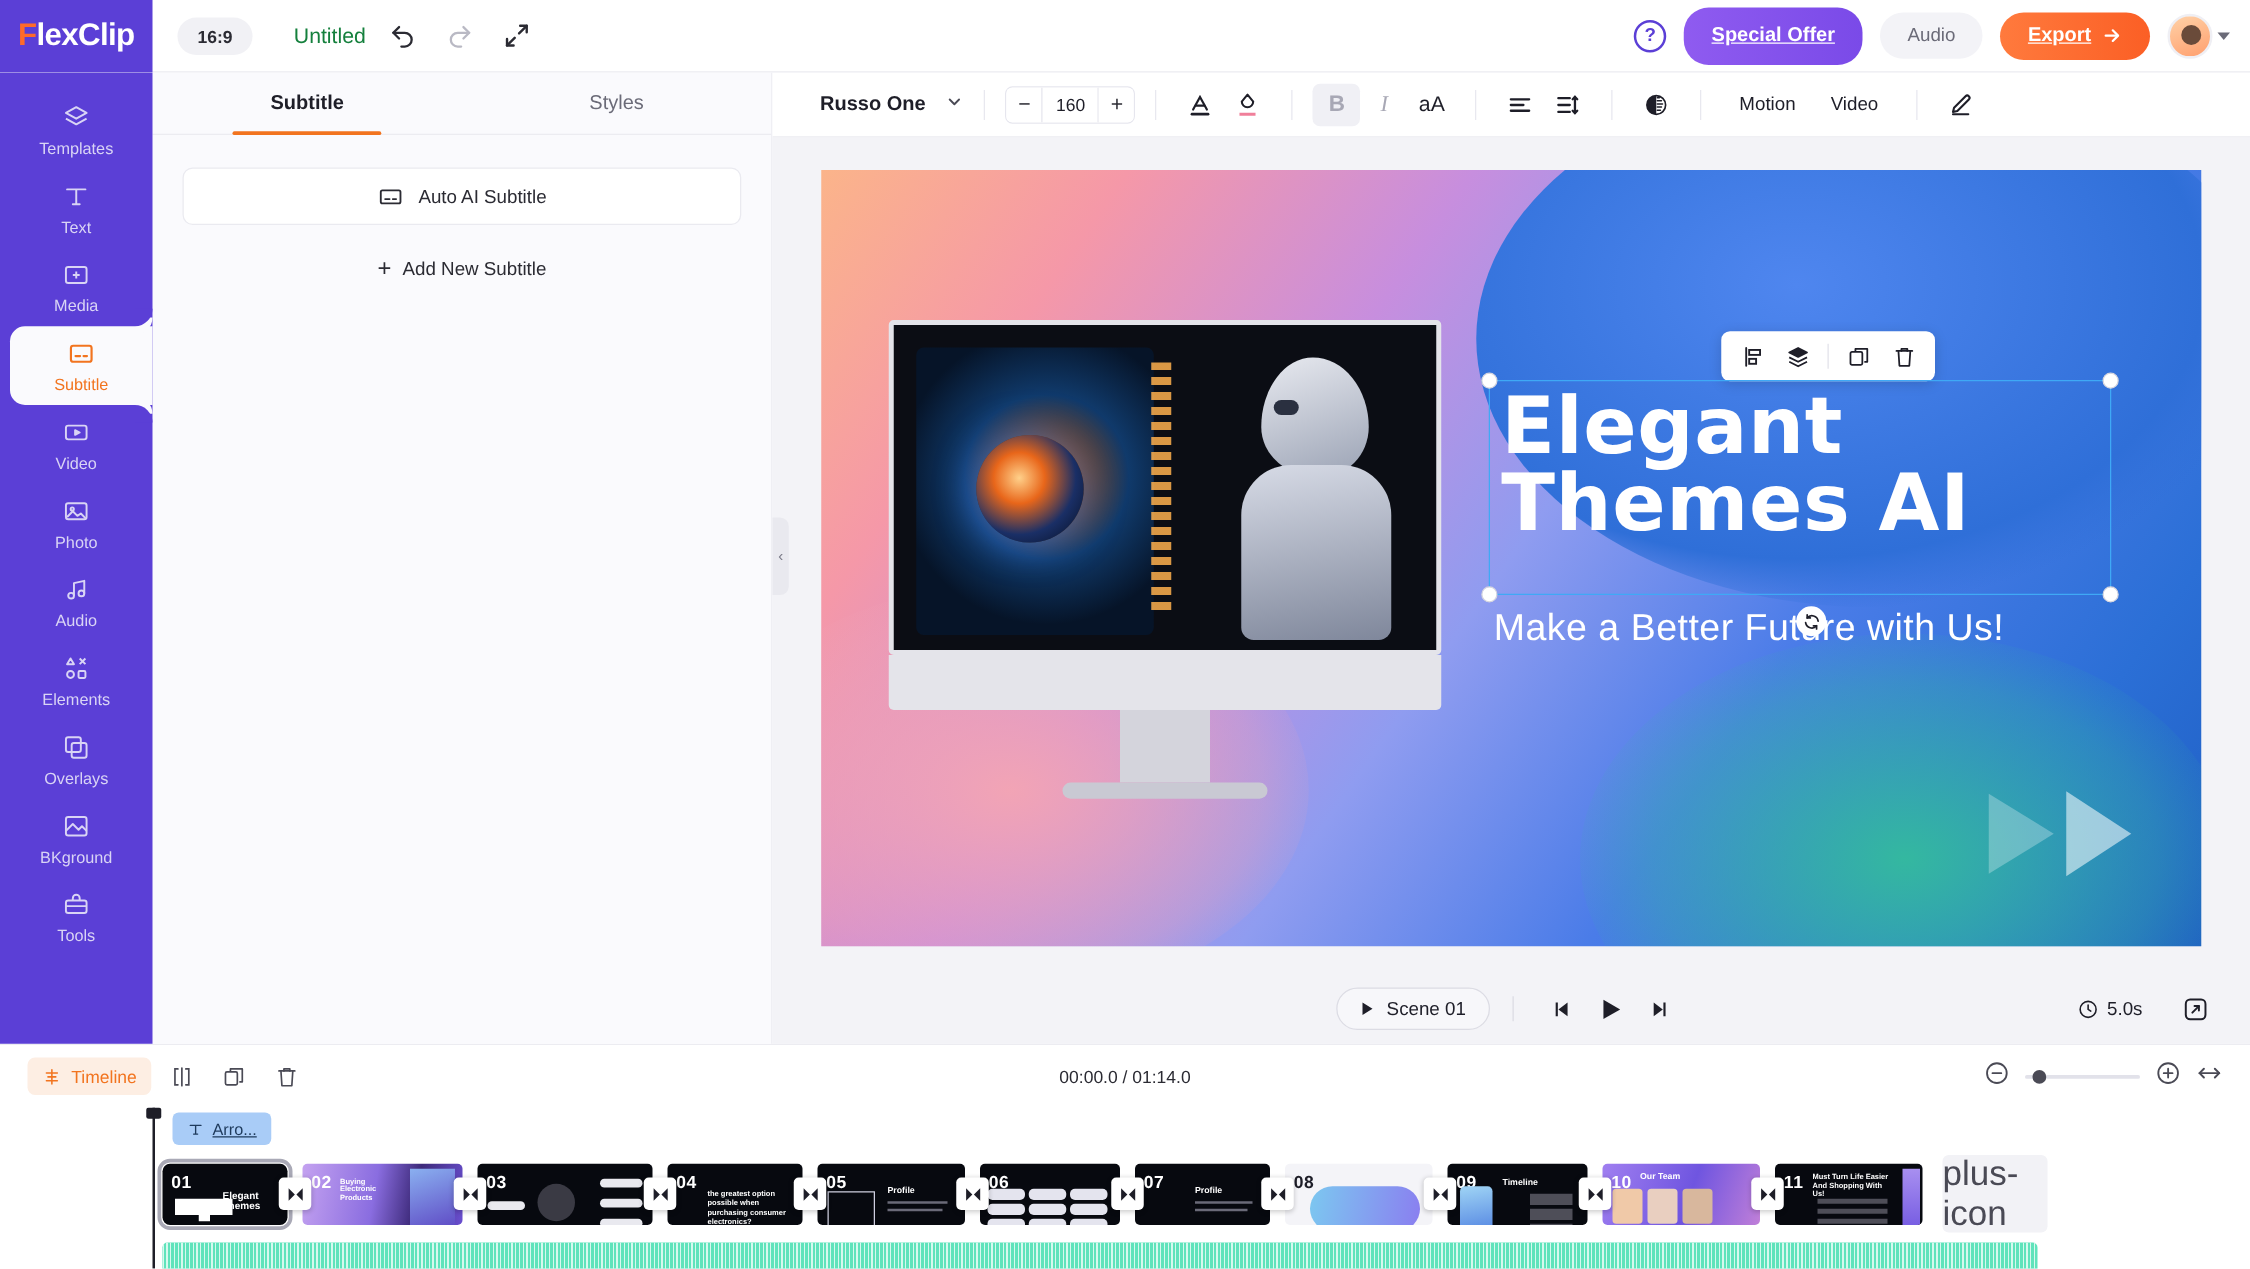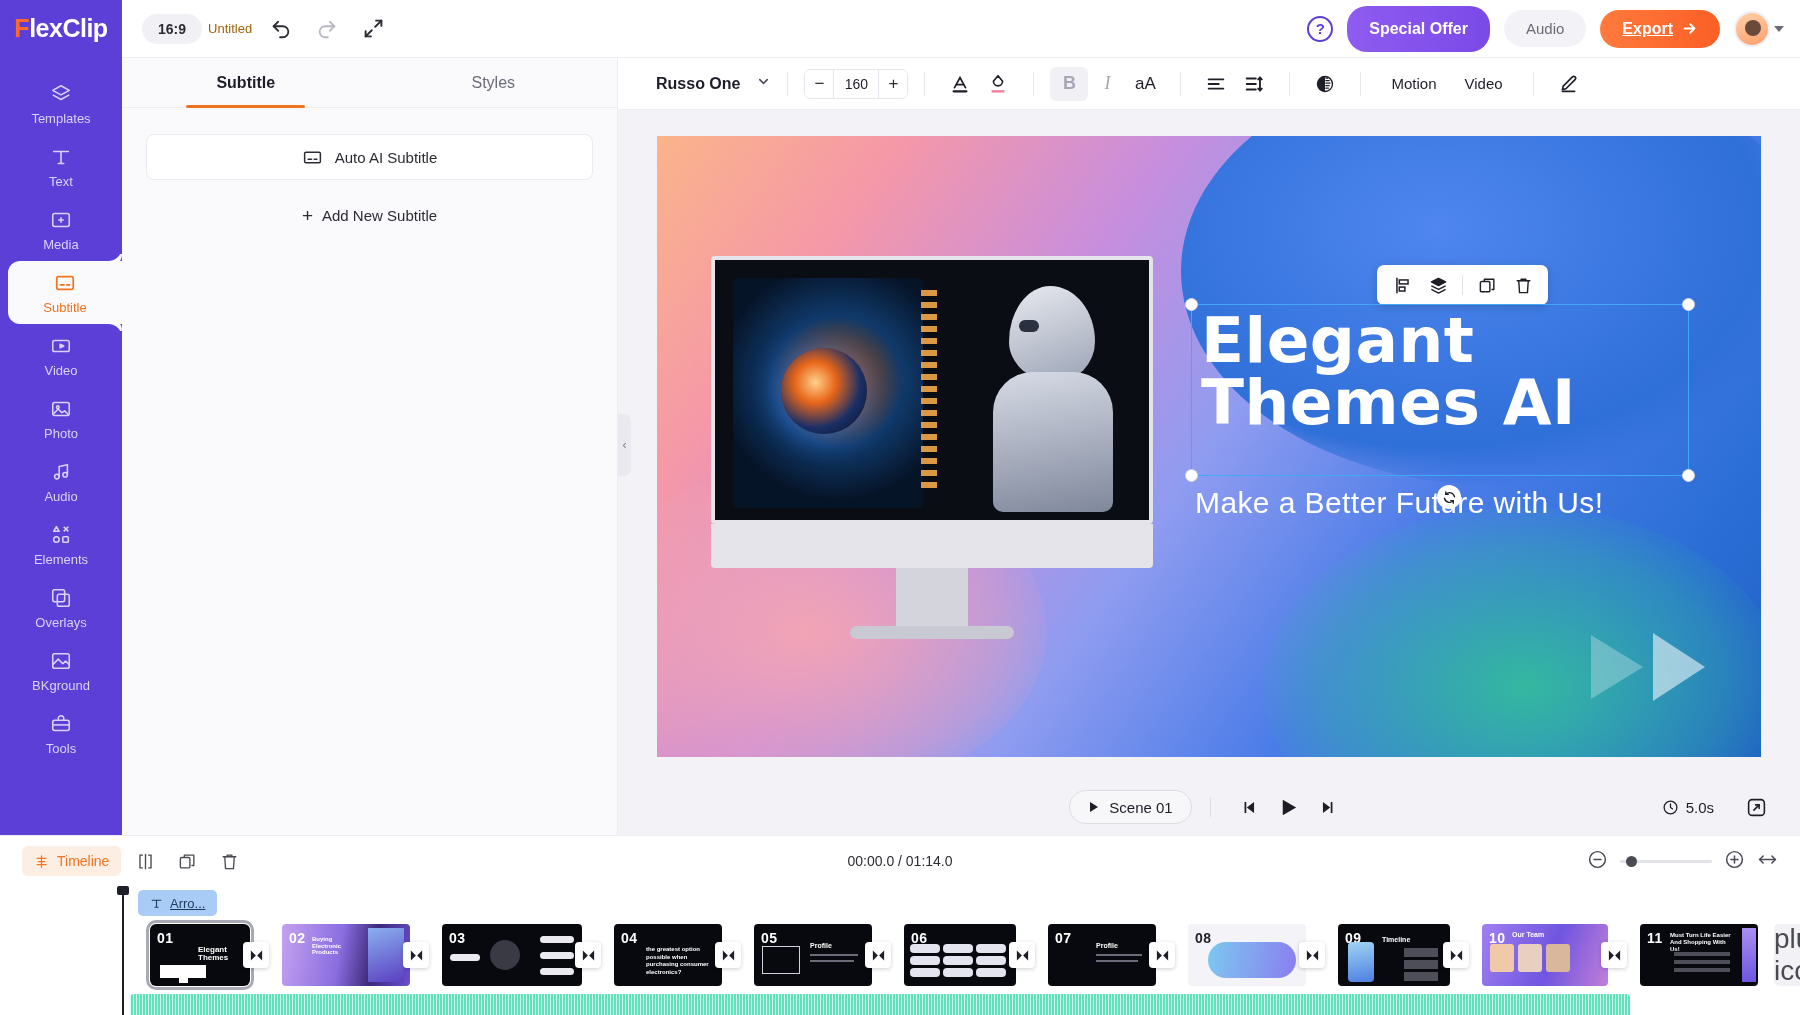--- a/index.html
+++ b/index.html
@@ -12,30 +12,30 @@
 
   
   .header { height: 58px; display: flex; align-items: center; background: #fff;
             border-bottom: 1px solid #ececf1; flex: none; position: relative; z-index: 40; }
   .logo-box { width: 122px; height: 58px; background: #5b3fd6; display: flex; align-items: center;
               justify-content: center; flex: none; }
   .logo-text { font-size: 25px; font-weight: 700; color: #fff; letter-spacing: -0.5px; }
   .logo-text .f { color: #ff6a2a; }
   .ratio-chip { margin-left: 20px; background: #f1f1f5; border-radius: 16px; padding: 7px 16px;
                 font-size: 14px; font-weight: 700; color: #2b2b33; }
-  .proj-title { margin-left: 6px; font-size: 13px; color: #a16207; }
+  .proj-title { margin-left: 33px; font-size: 17px; color: #15803d; }
   .hdr-icon { width: 34px; height: 34px; display: flex; align-items: center; justify-content: center;
               color: #2b2b33; margin-left: 12px; cursor: pointer; }
   .hdr-icon.dim { color: #b9b9c4; }
   .hdr-right { margin-left: auto; display: flex; align-items: center; padding-right: 16px; gap: 14px; }
   .help-icon { width: 26px; height: 26px; border: 2px solid #5b3fd6; border-radius: 50%;
                color: #5b3fd6; font-size: 15px; font-weight: 700; display: flex;
                align-items: center; justify-content: center; cursor: pointer; }
   .special-offer { background: linear-gradient(90deg,#8f5bf0,#7a4ae8); color: #fff; font-size: 16px;
-                   font-weight: 700; border-radius: 20px; padding: 14px 22px; border: none; cursor: pointer; }
+                   font-weight: 700; border-radius: 20px; padding: 14px 22px; border: none; cursor: pointer; text-decoration: underline; }
   .saved-btn { background: #f3f3f7; color: #6b6b78; font-size: 15px; border-radius: 20px;
                padding: 10px 22px; border: none; cursor: pointer; }
   .export-btn { background: linear-gradient(90deg,#ff7a3d,#fb5f25); color: #fff; font-size: 16px;
                 font-weight: 700; border-radius: 20px; padding: 10px 22px; border: none;
                 display: flex; align-items: center; gap: 8px; cursor: pointer; text-decoration: underline; }
   .avatar-wrap { display: flex; align-items: center; gap: 4px; cursor: pointer; }
   .avatar { width: 36px; height: 36px; border-radius: 50%;
             background: linear-gradient(160deg,#ffd2a8,#ff9f6e); position: relative; overflow: hidden;
             border: 2px solid #efeff4; }
   .avatar::after { content: ""; position: absolute; left: 9px; top: 7px; width: 16px; height: 16px;
@@ -193,22 +193,22 @@
   .zs-knob { position: absolute; left: 6px; top: -4px; width: 11px; height: 11px; border-radius: 50%;
              background: #4a4a55; }
   .tl-tracks { flex: 1; position: relative; padding-left: 122px; overflow: hidden; }
   .playhead { position: absolute; left: 122px; top: 0; bottom: 0; width: 2px; background: #1e1e28; z-index: 6; }
   .playhead::before { content: ""; position: absolute; left: -5px; top: 0; width: 12px; height: 9px;
                       background: #1e1e28; border-radius: 2px; }
   .text-track { position: absolute; left: 138px; top: 4px; height: 26px; }
   .text-clip { height: 26px; background: #a9ccf7; border-radius: 5px; display: flex; align-items: center;
                gap: 7px; padding: 0 12px; font-size: 13px; color: #1e3a5c; cursor: pointer; text-decoration: underline; }
   .clip-row { position: absolute; left: 130px; top: 38px; display: flex; align-items: center; }
-  .clip { height: 62px; border-radius: 4px; overflow: hidden; position: relative; flex: none;
-          background: #0b0d14; cursor: pointer; margin-left: 20px; }
+  .clip { height: 49px; border-radius: 4px; overflow: hidden; position: relative; flex: none;
+          background: #0b0d14; cursor: pointer; }
   .clip.sel { outline: 3px solid #a9a9b6; outline-offset: 1px; border-radius: 6px; }
   .clip .cnum { position: absolute; left: 7px; top: 6px; font-size: 14px; font-weight: 700; color: #fff;
                 letter-spacing: .5px; }
   .trans { width: 26px; height: 26px; display: flex; align-items: center; justify-content: center;
            background: #fff; border-radius: 4px; margin: 0 -7px; z-index: 3; position: relative;
            box-shadow: 0 1px 4px rgba(0,0,0,.2); cursor: pointer; }
   .add-clip { width: 84px; height: 62px; background: #f2f2f6; border-radius: 5px; margin-left: 16px;
               display: flex; align-items: center; justify-content: center; font-size: 28px;
               color: #4a4a55; cursor: pointer; flex: none; }
   .audio-track { position: absolute; left: 130px; top: 108px; height: 28px; background: #5fe3bb;

